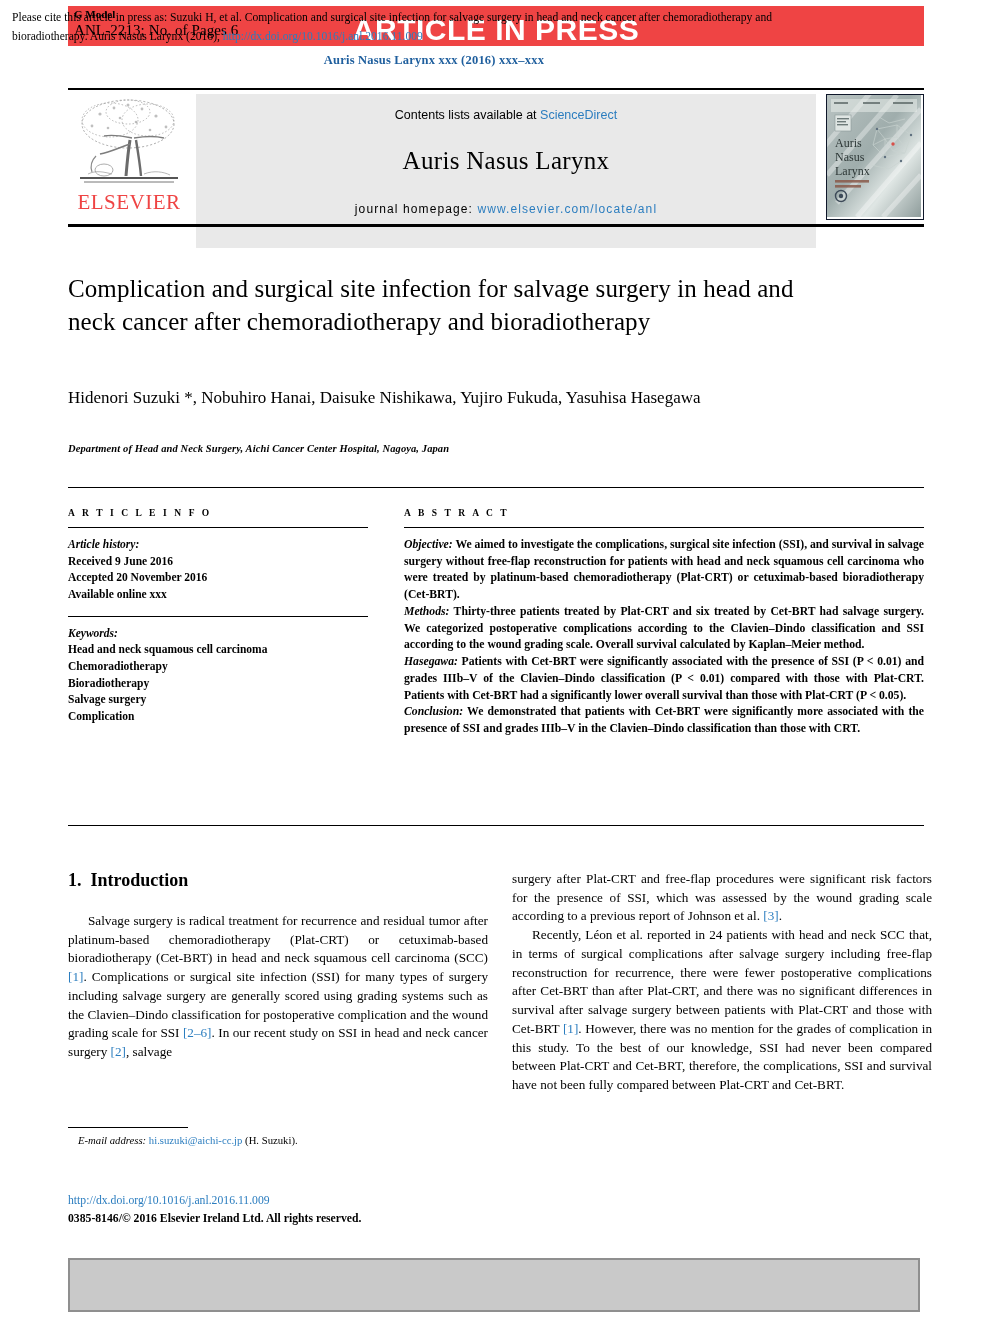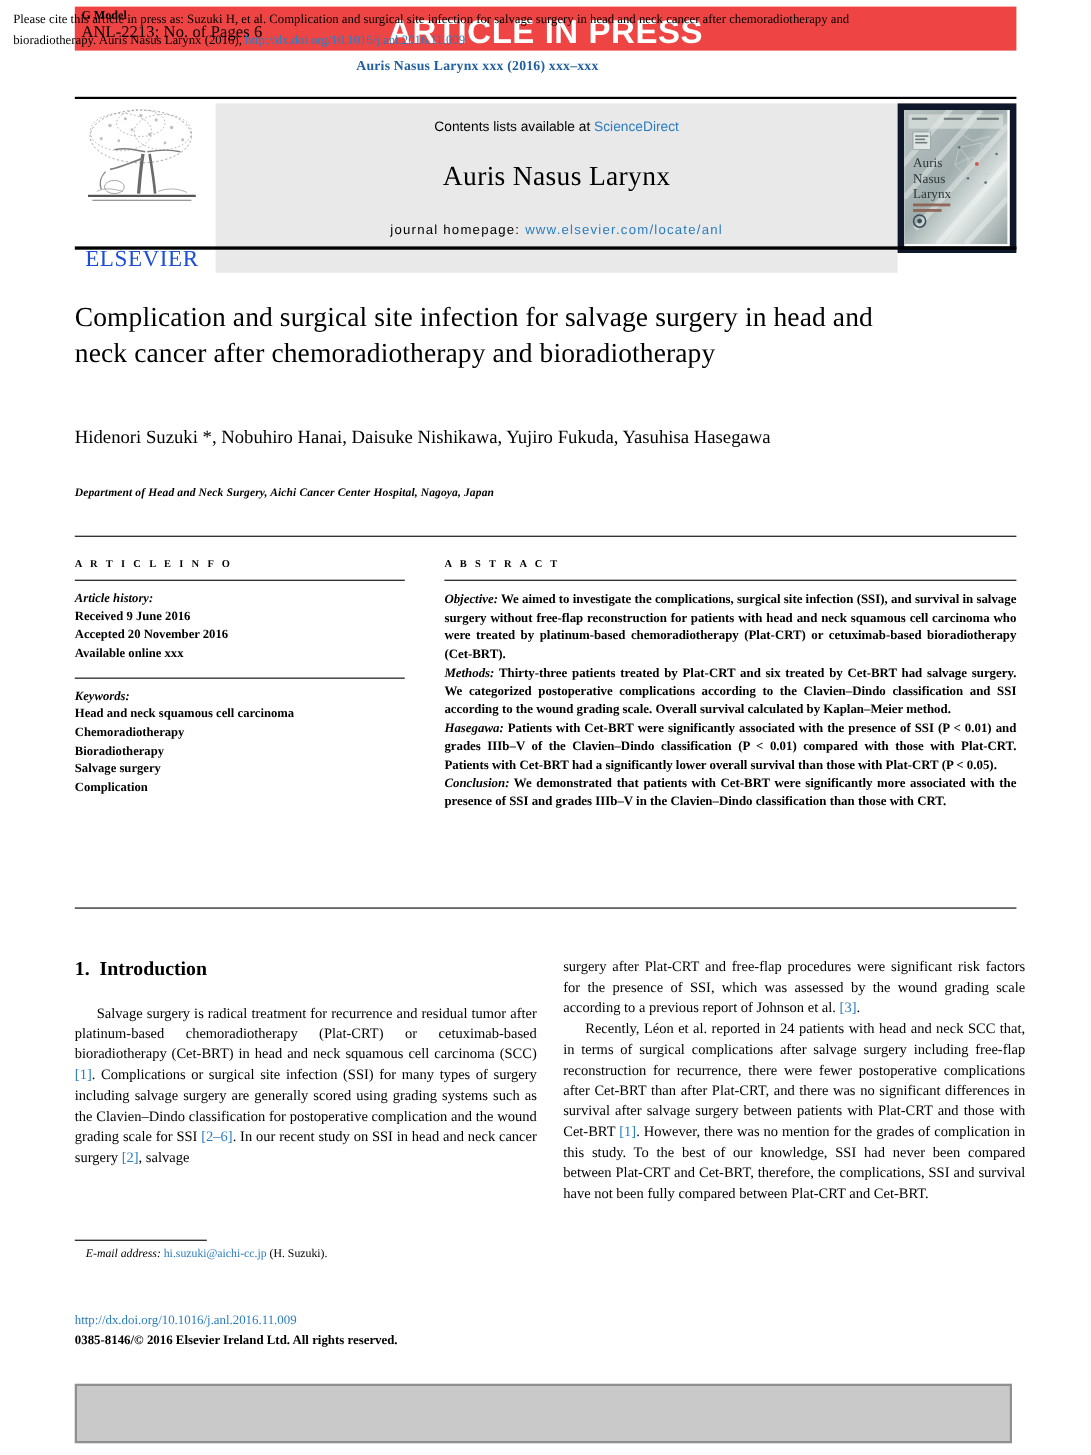--- a/index.html
+++ b/index.html
@@ -101,23 +101,22 @@
   .tree-svg { display: block; }
   .elsevier-word {
     position: absolute;
     left: 0;
     top: 96px;
     width: 118px;
     text-align: center;
     font-family: "Liberation Serif", serif;
     font-size: 21px;
     letter-spacing: 0.5px;
-    color: #1d4ed8;
+    color: #ef4444;
     font-weight: normal;
-    margin-top: 33px;
   }
   .mast-center {
     position: absolute;
     left: 128px;
     top: 2px;
     width: 620px;
     height: 154px;
     background: #e9e9e9;
     text-align: center;
   }
@@ -138,21 +137,21 @@
     font-size: 12px;
     letter-spacing: 1.1px;
   }
   .homepage-url { color: #2b7dbf; }
   .cover-thumb {
     position: absolute;
     right: 0;
     top: 2px;
     width: 96px;
     height: 124px;
-    border: 6px solid #0f172a;
+    border: 1px solid #0f172a;
     overflow: hidden;
   }
 
   
   .paper-title {
     position: absolute;
     left: 68px;
     top: 272px;
     width: 760px;
     font-size: 25px;

